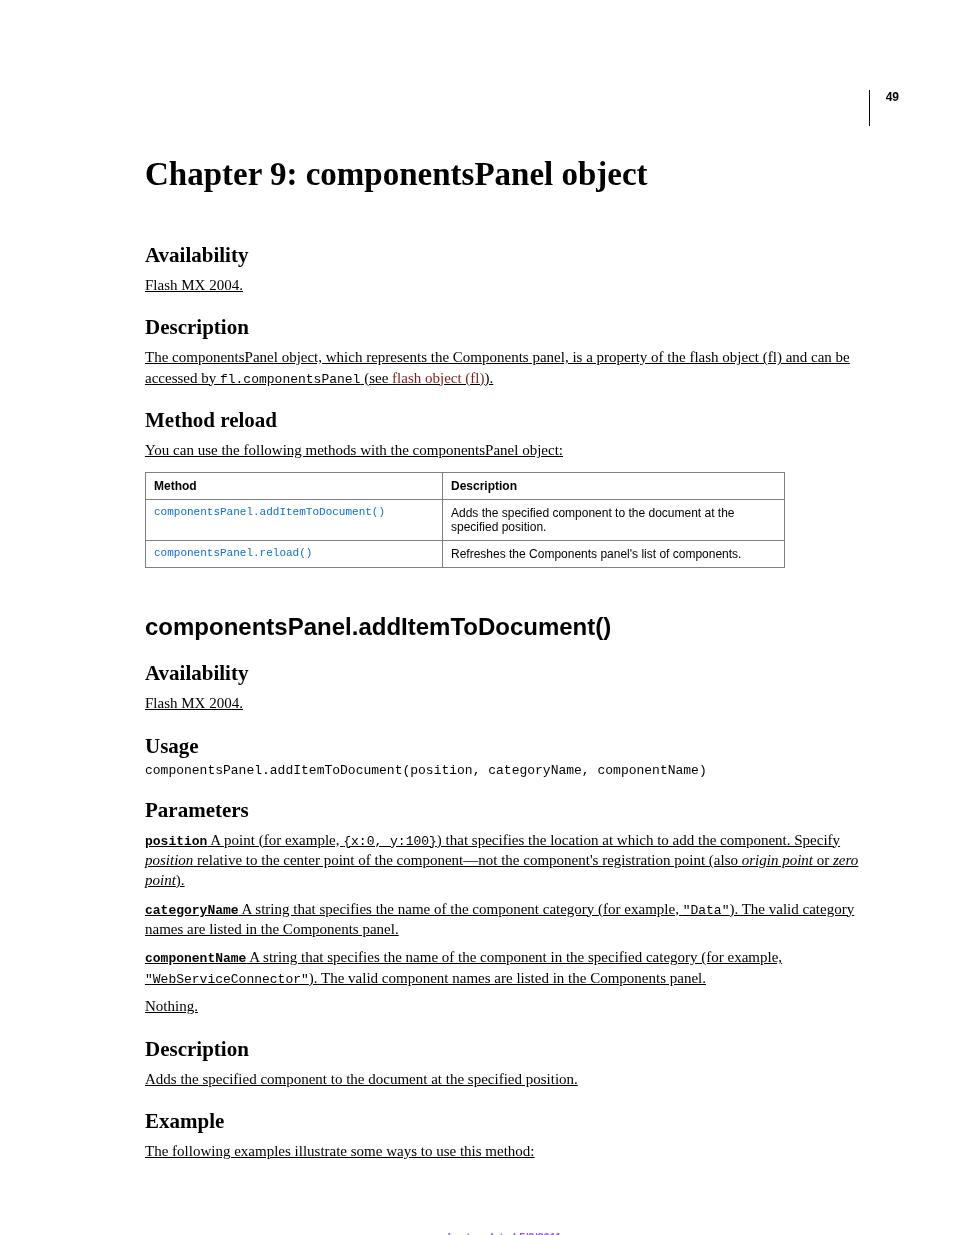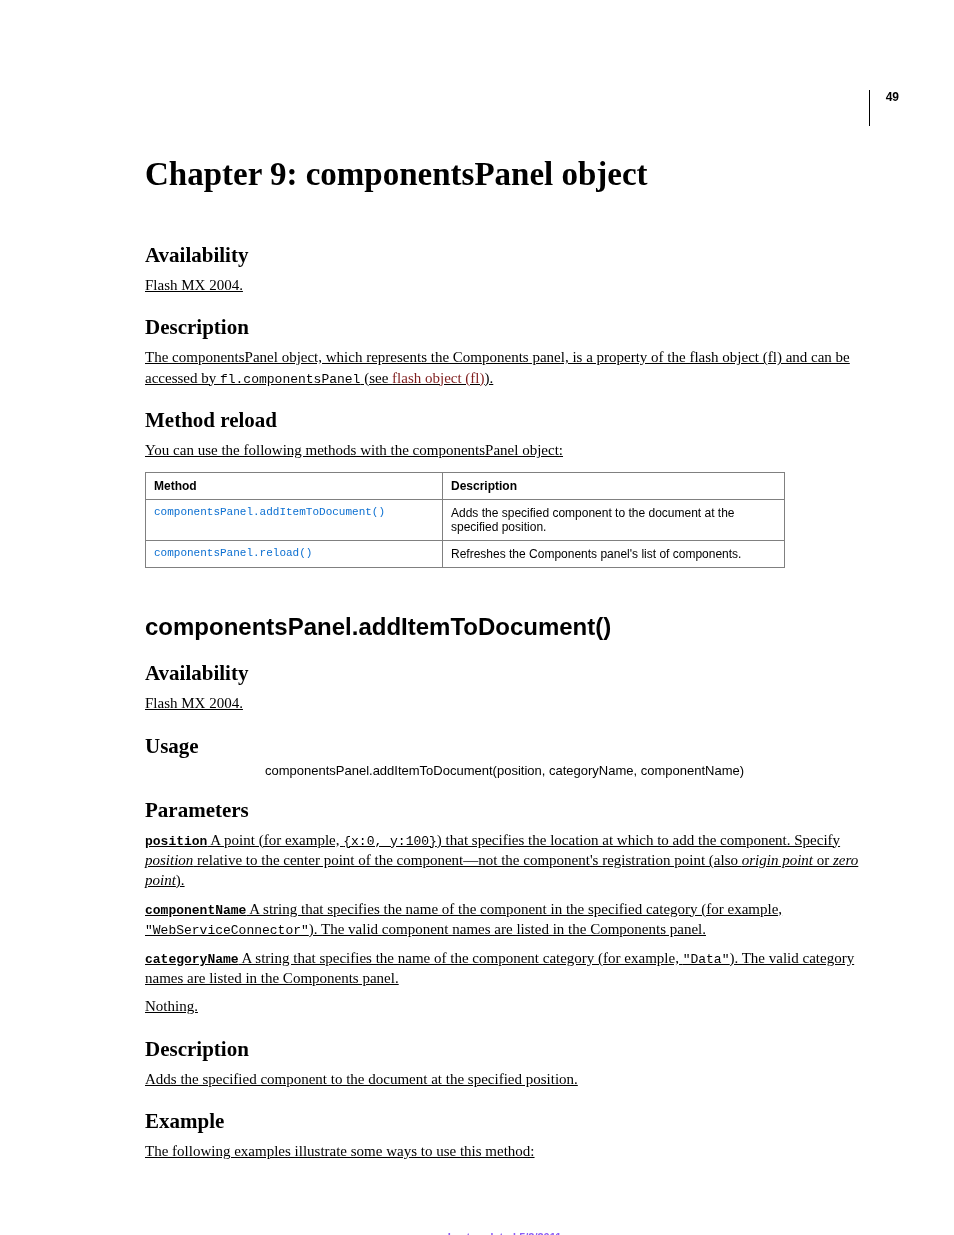--- a/index.html
+++ b/index.html
@@ -58,25 +58,24 @@
   }
   .inline-code {
     font-family: "Courier New", monospace;
     font-size: 13px;
   }
   .link {
     color: #7f1d1d;
   }
   .italic { font-style: italic; }
   pre.usage {
-    font-family: Liberation Sans, sans-serif;
+    font-family: Liberation Mono, monospace;
     font-size: 13px;
     margin: 4px 0 0 0;
     white-space: pre;
-    text-align: center;
   }
   table.method-table {
     border-collapse: collapse;
     width: 640px;
     margin-top: 12px;
     font-family: "Myriad Pro", Arial, Helvetica, sans-serif;
     font-size: 12px;
     border-radius: 16px;
   }
   table.method-table th,
@@ -151,25 +150,25 @@
   <div class="section-head">Usage</div>
   <pre class="usage">componentsPanel.addItemToDocument(position, categoryName, componentName)</pre>
 
   <div class="section-head">Parameters</div>
 
   <p class="body-text">
     <span class="param-name">position</span><span>  A point (for example, </span><span class="inline-code">{x:0, y:100}</span><span>) that specifies the location at which to add the component. Specify </span><span class="italic">position</span><span> relative to the center point of the component—not the component's registration point (also </span><span class="italic">origin point</span><span> or </span><span class="italic">zero point</span><span>).</span>
   </p>
 
   <p class="body-text">
-    <span class="param-name">componentName</span><span>  A string that specifies the name of the component in the specified category (for example, </span><span class="inline-code">"WebServiceConnector"</span><span>). The valid component names are listed in the Components panel.</span>
+    <span class="param-name">categoryName</span><span>  A string that specifies the name of the component category (for example, </span><span class="inline-code">"Data"</span><span>). The valid category names are listed in the Components panel.</span>
   </p>
 
   <p class="body-text">
-    <span class="param-name">categoryName</span><span>  A string that specifies the name of the component category (for example, </span><span class="inline-code">"Data"</span><span>). The valid category names are listed in the Components panel.</span>
+    <span class="param-name">componentName</span><span>  A string that specifies the name of the component in the specified category (for example, </span><span class="inline-code">"WebServiceConnector"</span><span>). The valid component names are listed in the Components panel.</span>
   </p>
 
   <p class="body-text">Nothing.</p>
 
   <div class="section-head">Description</div>
   <p class="body-text">Adds the specified component to the document at the specified position.</p>
 
   <div class="section-head">Example</div>
   <p class="body-text">The following examples illustrate some ways to use this method:</p>
 

